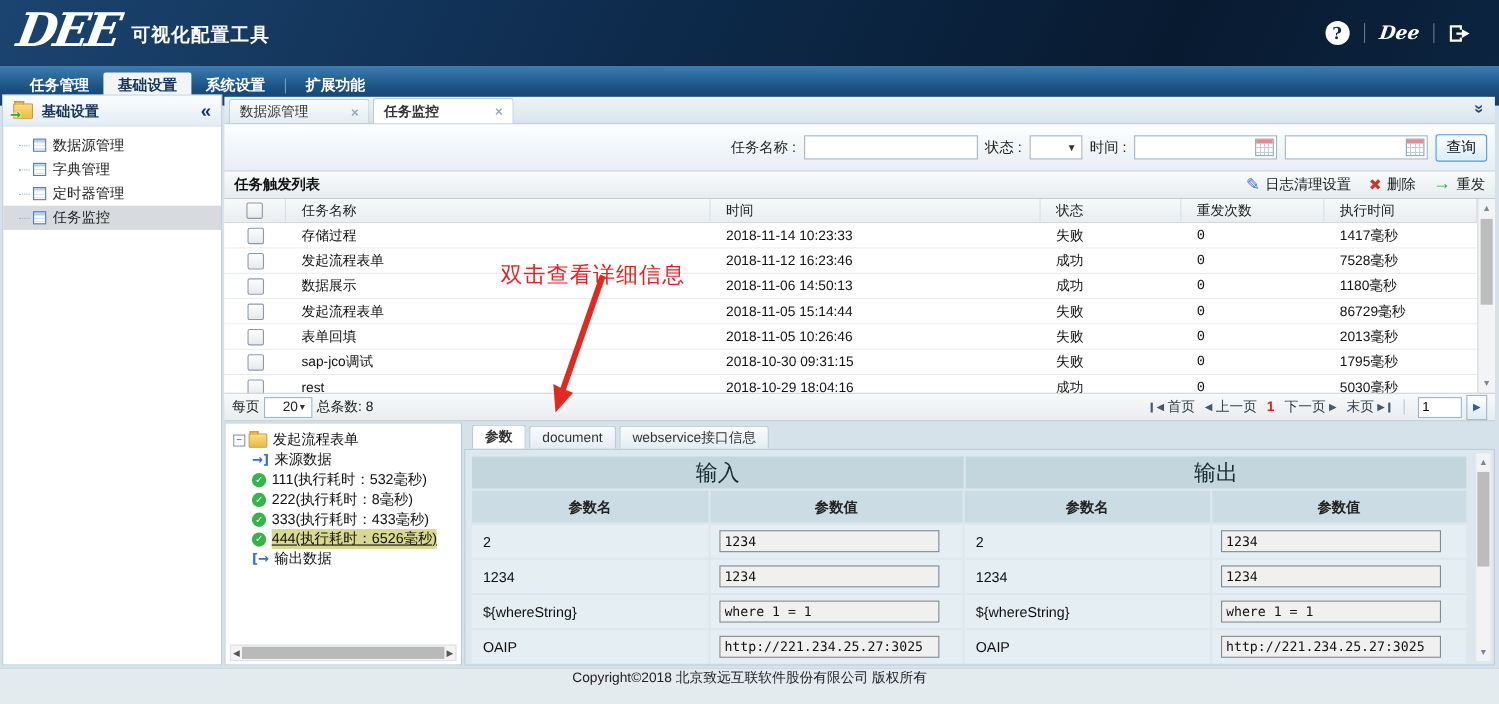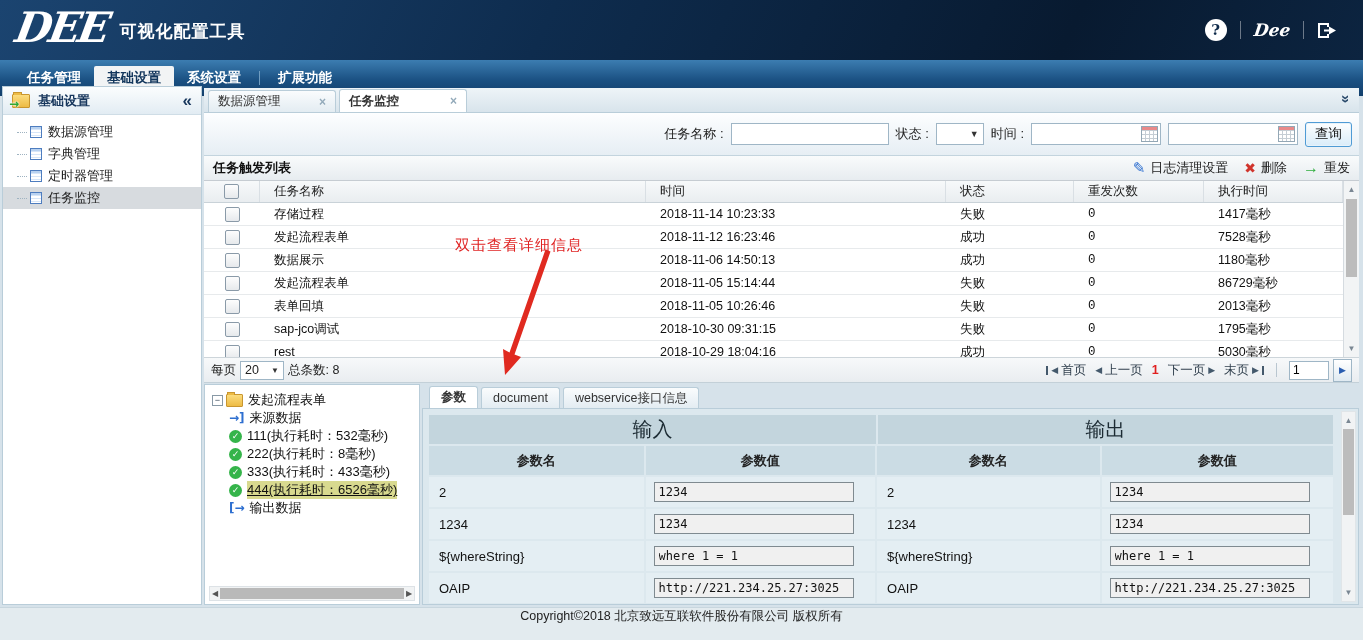--- a/index.html
+++ b/index.html
@@ -108,21 +108,21 @@
   .sarr{position:absolute;left:0;width:15px;height:15px;display:flex;align-items:center;justify-content:center;
         font-size:8px;color:#7a8793;cursor:pointer;}
   .sarr.up{top:1px;} .sarr.down{bottom:1px;}
   .vthumb{position:absolute;left:2px;right:2px;top:18px;height:78px;background:#bcbcbc;cursor:grab;}
 
   
   .pagebar{position:absolute;left:204px;top:357px;right:4px;height:26px;
            background:linear-gradient(#f7f9fa,#e9edf0);border-top:1px solid #cdd5da;border-bottom:1px solid #c3d0d8;
            display:flex;align-items:center;gap:4px;padding:0 7px;box-sizing:border-box;font-size:12.5px;color:#222;}
   .pp-select{width:44px;height:19px;border:1px solid #9fb6c6;background:#fff;display:flex;align-items:center;
-             justify-content:space-between;padding:0 4px;box-sizing:border-box;cursor:pointer;}
+             justify-content:space-between;padding:0 16px;box-sizing:border-box;cursor:pointer;}
   .pp-select .arr{font-size:8px;color:#333;}
   .spacer{flex:1;}
   .pg-nav{display:flex;align-items:center;gap:9px;color:#2f3e4c;}
   .pg-item{display:flex;align-items:center;gap:3px;cursor:pointer;white-space:nowrap;}
   .tri{font-size:9px;color:#44596c;}
   .bar{width:2px;height:9px;background:#44596c;display:inline-block;}
   .current{color:#e01f1f;font-weight:bold;}
   .pgdiv{width:1px;height:14px;background:#b9c6d0;margin:0 3px;}
   .pg-input{width:32px;height:17px;border:1px solid #9fb6c6;font-size:12px;padding:0 3px;font-family:"Liberation Sans",sans-serif;}
   .pg-go{width:17px;height:21px;border:1px solid #9fb6c6;background:linear-gradient(#fff,#e0eaf1);
@@ -177,21 +177,21 @@
   .vscroll2{position:absolute;right:2px;top:2px;bottom:2px;width:15px;background:#f1f3f4;border:1px solid #e0e5e8;box-sizing:border-box;}
   .vscroll2 .vthumb{top:17px;height:86px;left:1px;right:1px;}
   .vscroll2 .sarr{width:13px;}
 
   
   .footer{position:absolute;left:0;top:607px;width:100%;height:33px;background:#e3ebef;
           border-top:1px solid #c8d6de;display:flex;justify-content:center;
           box-sizing:border-box;font-size:12.5px;color:#222;}
 
   
-  .anno-text{position:absolute;left:455px;top:236px;color:#e02424;font-size:15px;letter-spacing:1px;z-index:40;}
+  .anno-text{position:absolute;left:455px;top:236px;color:#e02424;font-size:20px;letter-spacing:1px;z-index:40;}
   .anno-arrow{position:absolute;left:0;top:0;width:1363px;height:640px;pointer-events:none;z-index:39;}
 </style>
 </head>
 <body>
 
 <div class="screen">
 
   <header class="topbar">
     <div class="brand">
       <span class="logo-big">DEE</span>

